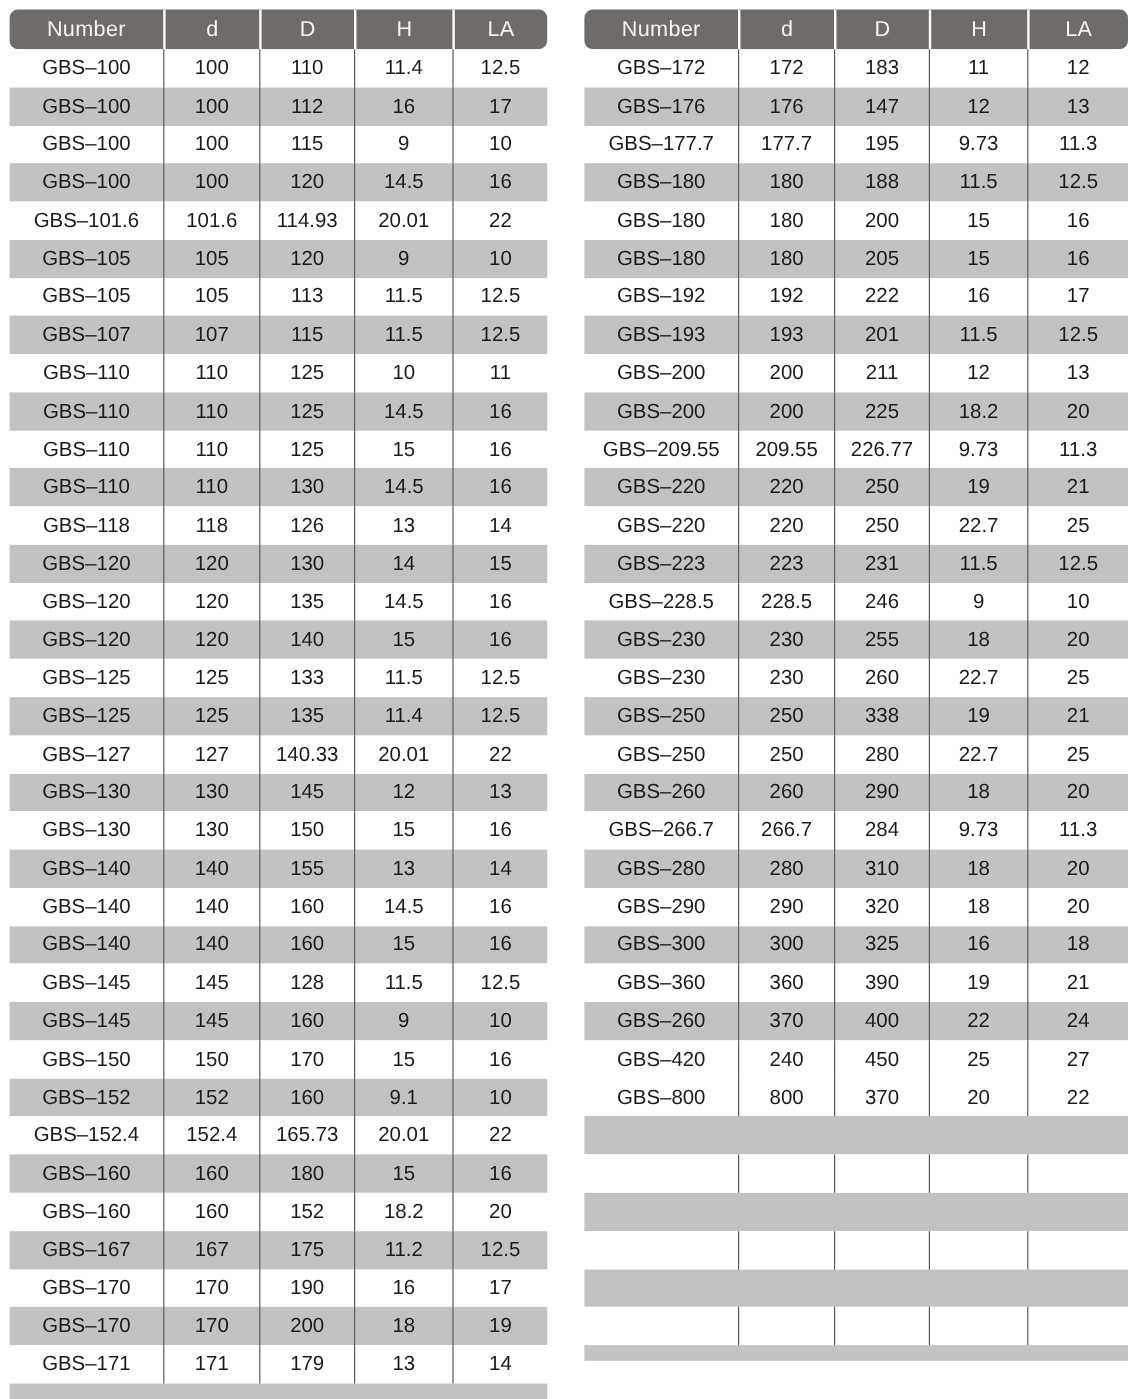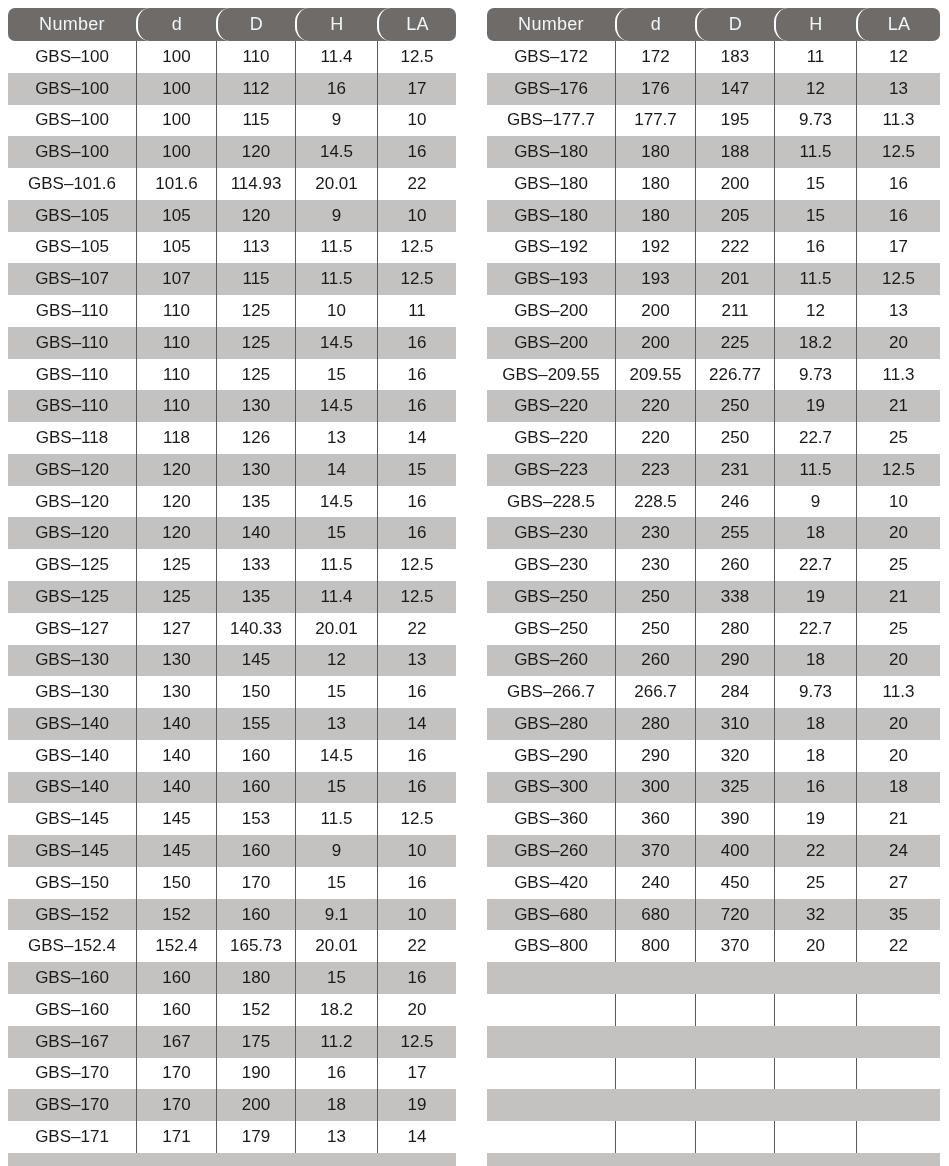--- a/index.html
+++ b/index.html
@@ -35,21 +35,20 @@
     border-radius: 7px;
     overflow: hidden;
   }
   .th {
     display: flex;
     align-items: center;
     justify-content: center;
     font-size: 18px;
     letter-spacing: 0.3px;
     box-sizing: border-box;
-    border-radius: 14px;
   }
   .th + .th { border-left: 2px solid #ffffff; }
 
   .row {
     display: flex;
     height: 31.77px;
     background: #ffffff;
   }
   .row.alt { background: var(--alt-bg, #c3c2c1); }
   .cell {
@@ -254,21 +253,21 @@
           <div class="row alt">
             <div class="cell col-0">GBS–140</div>
             <div class="cell col-1">140</div>
             <div class="cell col-2">160</div>
             <div class="cell col-3">15</div>
             <div class="cell col-4">16</div>
           </div>
           <div class="row">
             <div class="cell col-0">GBS–145</div>
             <div class="cell col-1">145</div>
-            <div class="cell col-2">153</div>
+            <div class="cell col-2">128</div>
             <div class="cell col-3">11.5</div>
             <div class="cell col-4">12.5</div>
           </div>
           <div class="row alt">
             <div class="cell col-0">GBS–145</div>
             <div class="cell col-1">145</div>
             <div class="cell col-2">160</div>
             <div class="cell col-3">9</div>
             <div class="cell col-4">10</div>
           </div>
@@ -529,27 +528,20 @@
             <div class="cell col-3">22</div>
             <div class="cell col-4">24</div>
           </div>
           <div class="row">
             <div class="cell col-0">GBS–420</div>
             <div class="cell col-1">240</div>
             <div class="cell col-2">450</div>
             <div class="cell col-3">25</div>
             <div class="cell col-4">27</div>
           </div>
-          <div class="row alt">
-            <div class="cell col-0">GBS–680</div>
-            <div class="cell col-1">680</div>
-            <div class="cell col-2">720</div>
-            <div class="cell col-3">32</div>
-            <div class="cell col-4">35</div>
-          </div>
           <div class="row">
             <div class="cell col-0">GBS–800</div>
             <div class="cell col-1">800</div>
             <div class="cell col-2">370</div>
             <div class="cell col-3">20</div>
             <div class="cell col-4">22</div>
           </div>
           <div class="row alt noborder">
             <div class="cell col-0"></div>
             <div class="cell col-1"></div>

